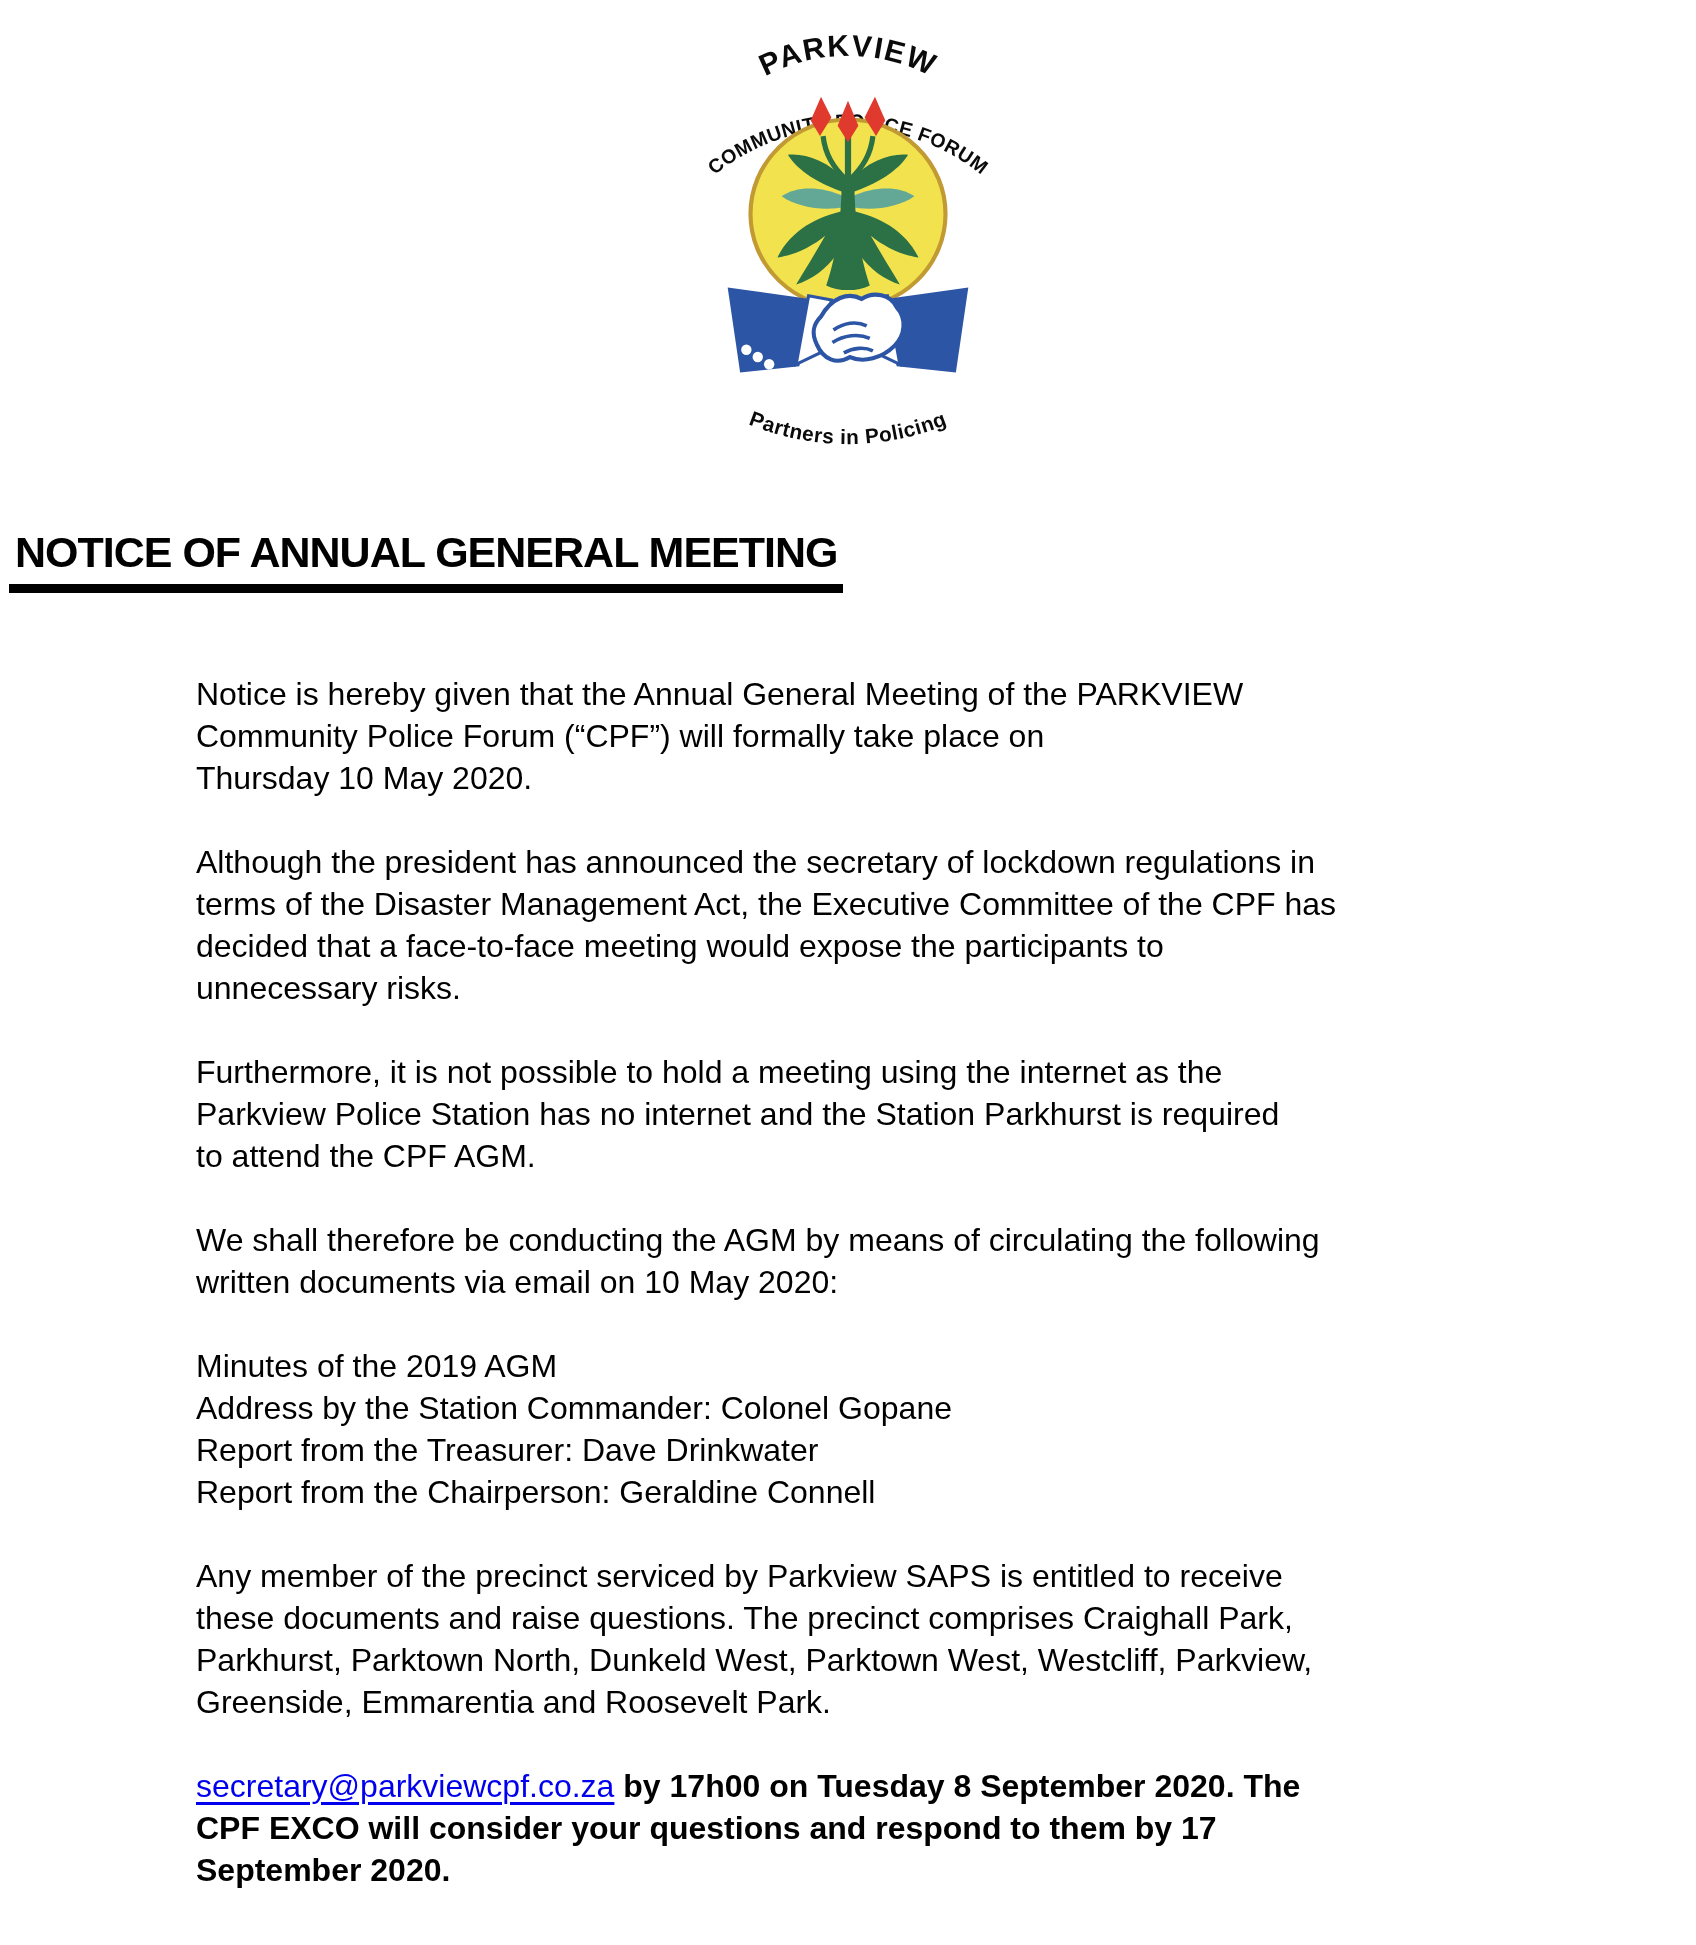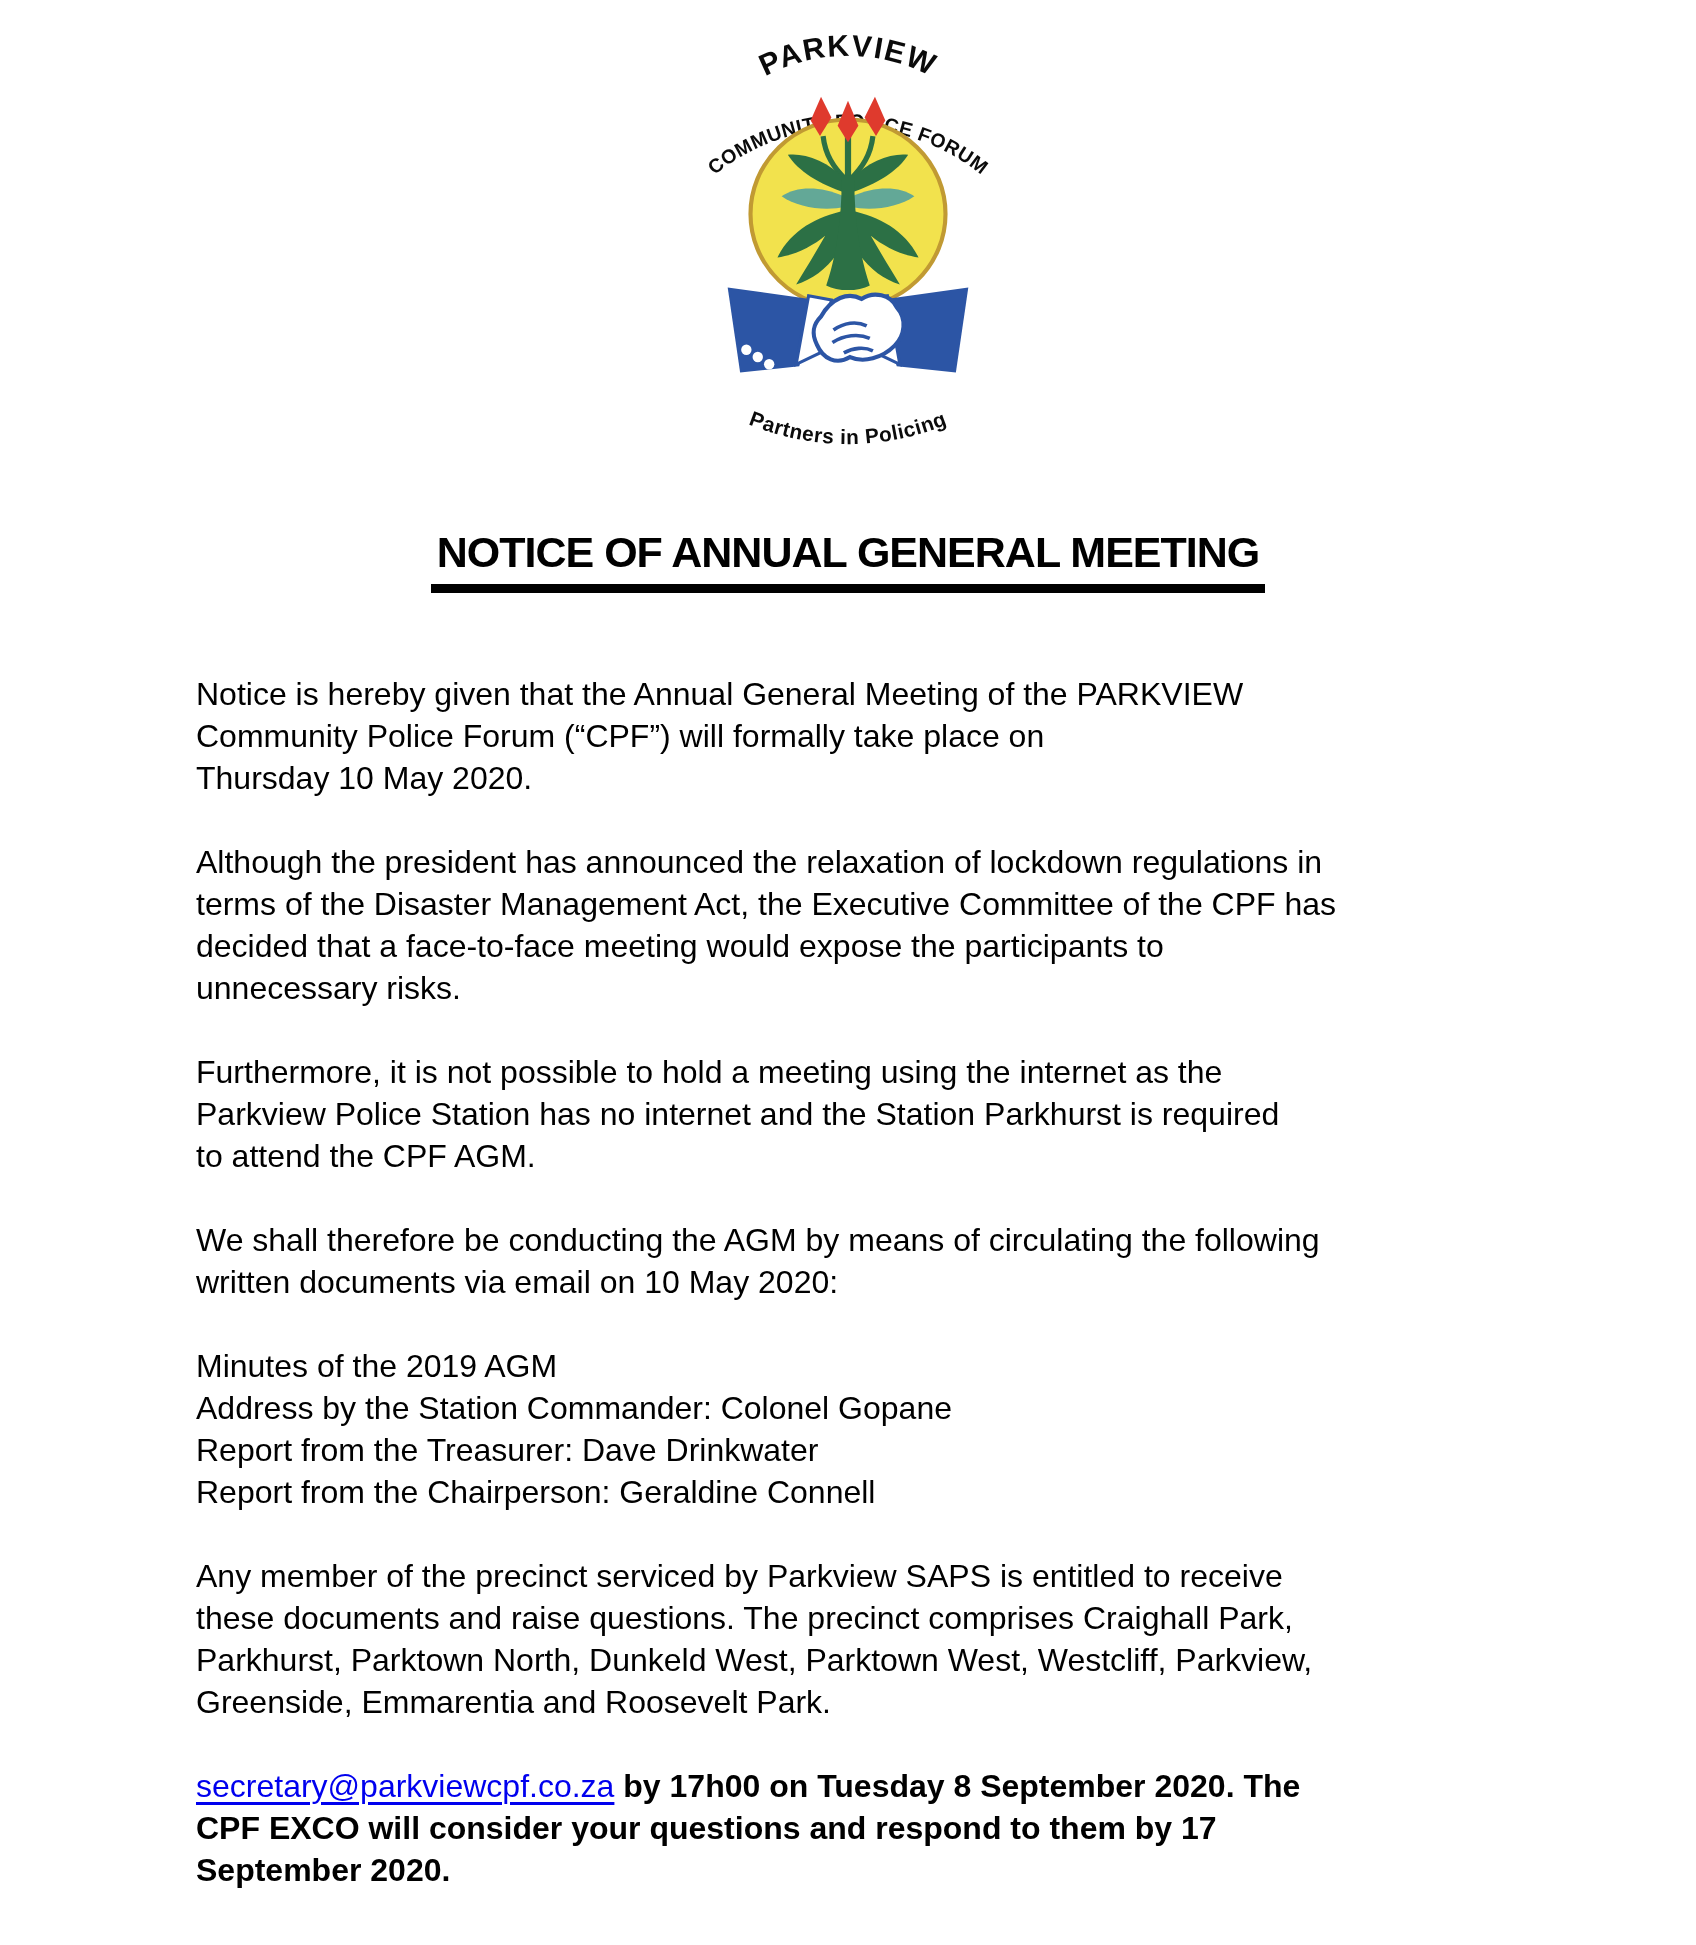--- a/index.html
+++ b/index.html
@@ -3,21 +3,21 @@
 <meta charset="utf-8">
 <style>
   html,body{margin:0;padding:0;background:#ffffff;}
   .page{
     width:1696px;height:1945px;background:#ffffff;overflow:hidden;
     font-family:"Liberation Sans",sans-serif;color:#000;position:relative;
   }
   .logo-wrap{text-align:center;padding-top:22px;}
   .logo-wrap svg{display:inline-block;}
   .logo-arc{font-family:"Liberation Sans",sans-serif;font-weight:bold;fill:#0b0b0b;}
-  .title-row{text-align:center;margin:56px 0 80px 0;}
+  .title-row{text-align:left;margin:56px 0 80px 0;padding-left:9px;}
   .title-text{
     display:inline-block;font-size:43px;font-weight:bold;letter-spacing:-1px;
     border-bottom:9px solid #000;padding:0 6px 7px 6px;white-space:nowrap;
   }
   .content{margin:0 180px 0 196px;font-size:32px;line-height:42px;}
   .content p{white-space:pre-line;margin:0 0 42px 0;}
   .content p.last{margin-bottom:0;}
   .bold-para{font-weight:bold;}
   a.email{
     color:var(--link-blue,#0000ee);font-weight:normal;text-decoration:underline;
@@ -83,21 +83,21 @@
   </div>
 
   <div class="title-row">
     <span class="title-text">NOTICE OF ANNUAL GENERAL MEETING</span>
   </div>
 
   <div class="content">
     <p>Notice is hereby given that the Annual General Meeting of the PARKVIEW
 Community Police Forum (“CPF”) will formally take place on
 Thursday 10 May 2020.</p>
-    <p>Although the president has announced the relaxation of lockdown regulations in
+    <p>Although the president has announced the secretary of lockdown regulations in
 terms of the Disaster Management Act, the Executive Committee of the CPF has
 decided that a face-to-face meeting would expose the participants to
 unnecessary risks.</p>
     <p>Furthermore, it is not possible to hold a meeting using the internet as the
 Parkview Police Station has no internet and the Station Parkhurst is required
 to attend the CPF AGM.</p>
     <p>We shall therefore be conducting the AGM by means of circulating the following
 written documents via email on 10 May 2020:</p>
     <p>Minutes of the 2019 AGM
 Address by the Station Commander: Colonel Gopane

